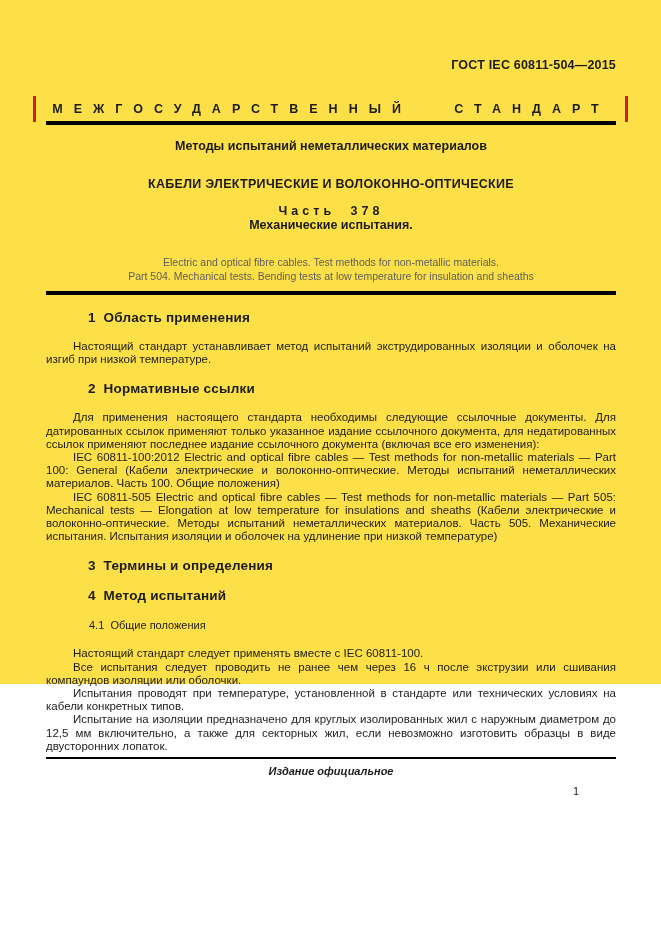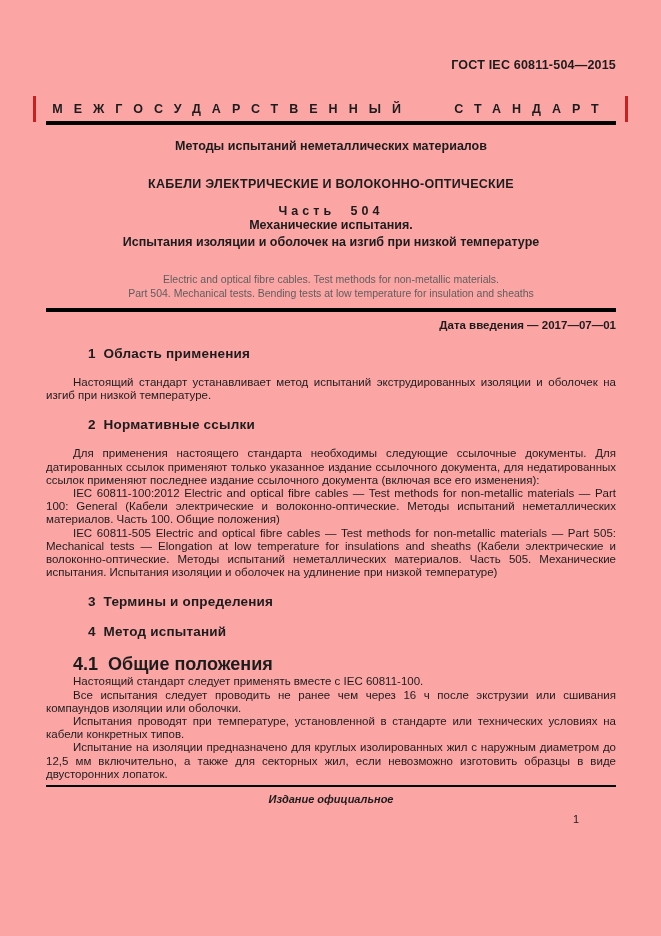--- a/index.html
+++ b/index.html
@@ -3,21 +3,21 @@
 <meta charset="utf-8">
 <style>
   html, body { margin: 0; padding: 0; background: #ffffff; }
   body {
     width: 661px; height: 936px;
     font-family: "Liberation Sans", sans-serif;
     color: #1c1c1c;
     position: relative;
     overflow: hidden;
   }
-  .page { position: relative; width: 661px; height: 936px; background: #fca5a5; }
+  .page { position: relative; width: 661px; height: 684px; background: #fde047; }
   .content { margin-left: 46px; margin-right: 45px; } 
 
   
   [data-name="doc-code"] {
     padding-top: 58px; text-align: right;
     font-weight: bold; font-size: 12.5px; letter-spacing: 0.2px;
   }
   [data-name="standard-type-banner"] {
     margin-top: 30px; text-align: center; white-space: nowrap;
     font-weight: bold; font-size: 12.5px;
@@ -48,21 +48,21 @@
     margin-top: 7px; text-align: right;
     font-weight: bold; font-size: 11.5px;
   }
 
   
   h2.sec {
     font-size: 13.5px; font-weight: bold; margin: 15px; padding-left: 27px;
     white-space: pre; letter-spacing: 0.2px;
   }
   h3.subsec {
-    font-size: 18px; font-weight: bold; margin: 0; padding-left: 27px;
+    font-size: 11px; font-weight: normal; margin: 16px; padding-left: 27px;
     white-space: pre;
   }
   p.body {
     margin: 0; font-size: 11.5px; line-height: 13.2px;
     text-align: justify; text-indent: 27px;
   }
   [data-name="section-1-heading"]     { margin-top: 35px; }
   [data-name="section-1-paragraph-1"] { margin-top: 12px; }
   [data-name="section-2-heading"]     { margin-top: 16px; }
   [data-name="section-2-paragraph-1"] { margin-top: 9px; }
@@ -91,29 +91,27 @@
   <span data-name="red-mark-right"></span>
 
   <div class="content">
     <div data-name="doc-code">ГОСТ IEC 60811-504—2015</div>
     <div data-name="standard-type-banner">МЕЖГОСУДАРСТВЕННЫЙ СТАНДАРТ</div>
     <div class="rule-thick" data-name="header-rule"></div>
 
     <div class="title-block" data-name="title-block">
       <div class="t-ru" data-name="title-ru-line2">Методы испытаний неметаллических материалов</div>
       <div class="t-ru" data-name="title-ru-line1">КАБЕЛИ ЭЛЕКТРИЧЕСКИЕ И ВОЛОКОННО-ОПТИЧЕСКИЕ</div>
-      <div class="t-ru" data-name="title-part">Часть 504</div>
+      <div class="t-ru" data-name="title-part">Часть 378</div>
       <div class="t-ru" data-name="title-sub-ru-line1">Механические испытания.</div>
-      <div class="t-ru" data-name="title-sub-ru-line2">Испытания изоляции и оболочек на изгиб при низкой температуре</div>
       <div class="t-en" data-name="title-en-line1">Electric and optical fibre cables. Test methods for non-metallic materials.</div>
       <div class="t-en" data-name="title-en-line2">Part 504. Mechanical tests. Bending tests at low temperature for insulation and sheaths</div>
     </div>
 
     <div class="rule-thick" data-name="title-rule"></div>
-    <div data-name="effective-date">Дата введения — 2017—07—01</div>
 
     <h2 class="sec" data-name="section-1-heading">1  Область применения</h2>
     <p class="body" data-name="section-1-paragraph-1">Настоящий стандарт устанавливает метод испытаний экструдированных изоляции и оболочек на изгиб при низкой температуре.</p>
 
     <h2 class="sec" data-name="section-2-heading">2  Нормативные ссылки</h2>
     <p class="body" data-name="section-2-paragraph-1">Для применения настоящего стандарта необходимы следующие ссылочные документы. Для датированных ссылок применяют только указанное издание ссылочного документа, для недатированных ссылок применяют последнее издание ссылочного документа (включая все его изменения):</p>
     <p class="body" data-name="section-2-paragraph-2">IEC 60811-100:2012 Electric and optical fibre cables — Test methods for non-metallic materials — Part 100: General (Кабели электрические и волоконно-оптические. Методы испытаний неметаллических материалов. Часть 100. Общие положения)</p>
     <p class="body" data-name="section-2-paragraph-3">IEC 60811-505 Electric and optical fibre cables — Test methods for non-metallic materials — Part 505: Mechanical tests — Elongation at low temperature for insulations and sheaths (Кабели электрические и волоконно-оптические. Методы испытаний неметаллических материалов. Часть 505. Механические испытания. Испытания изоляции и оболочек на удлинение при низкой температуре)</p>
 
     <h2 class="sec" data-name="section-3-heading">3  Термины и определения</h2>

